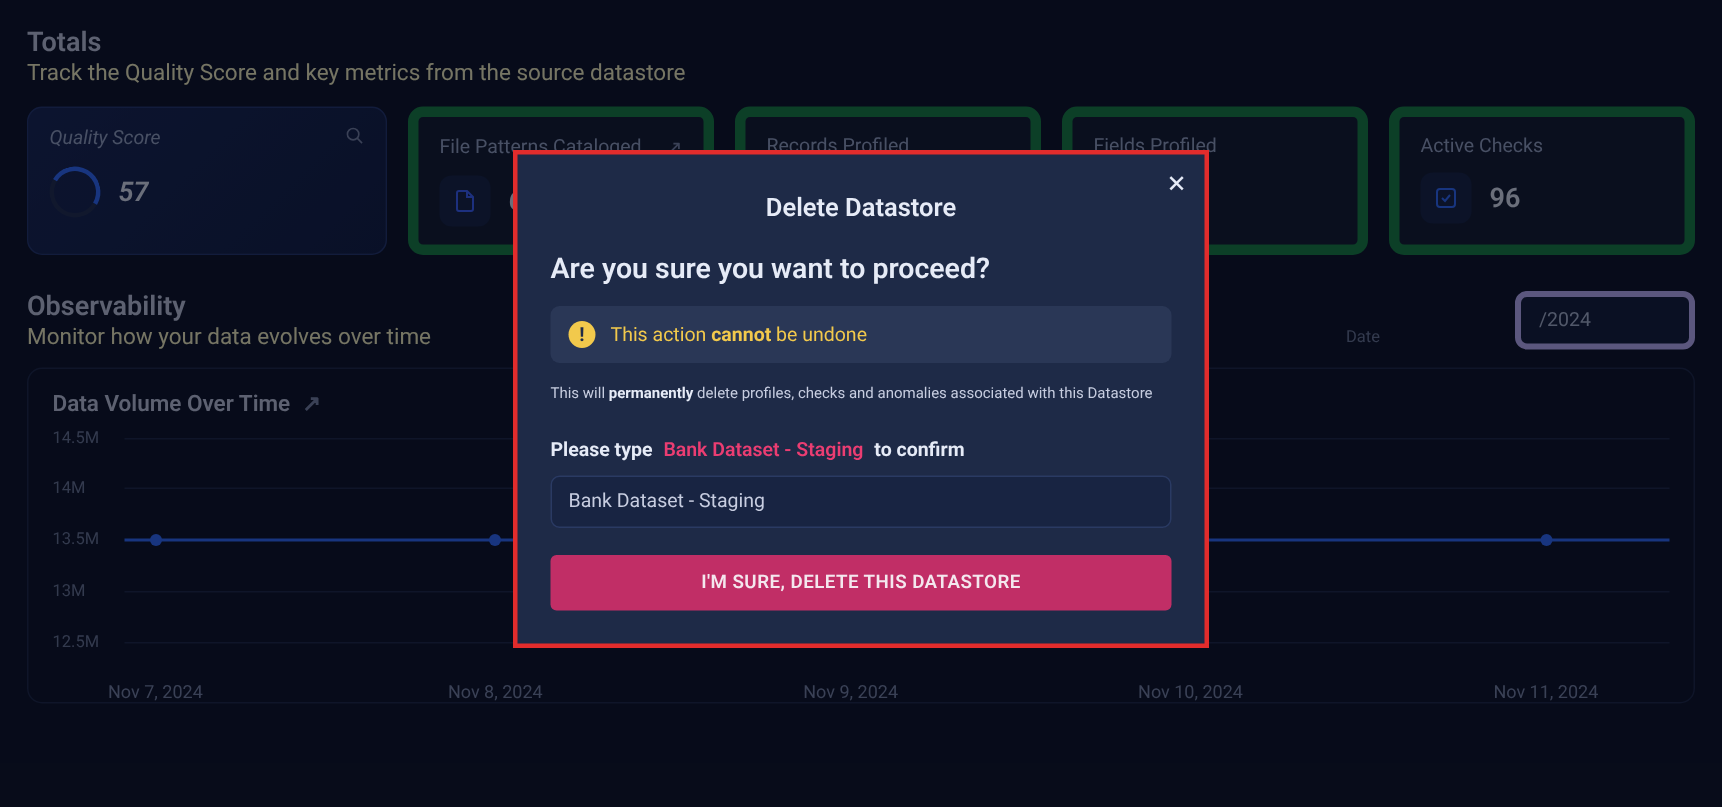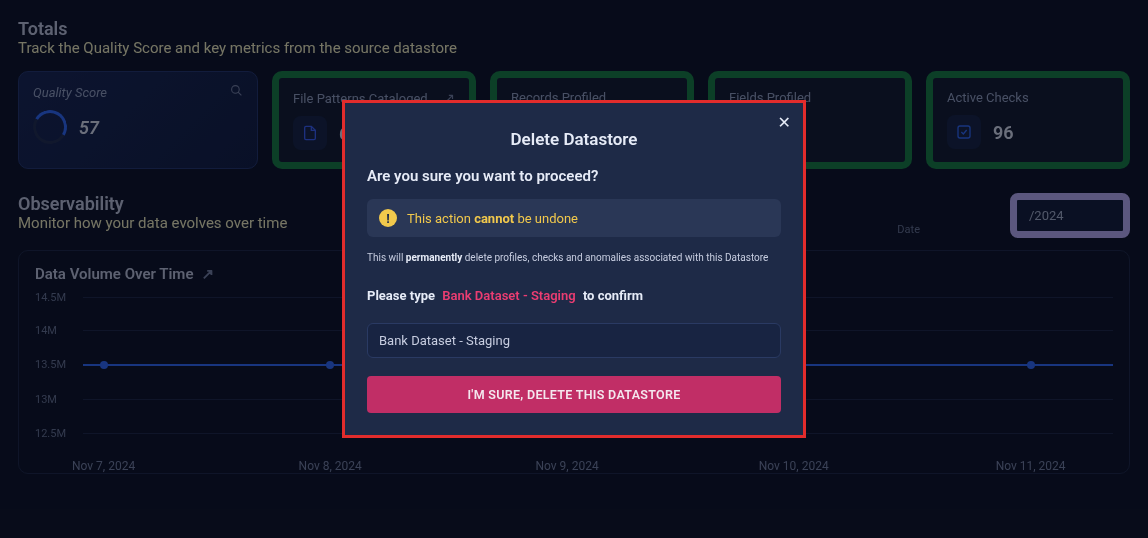--- a/index.html
+++ b/index.html
@@ -14,44 +14,44 @@
   .card.quality { background: linear-gradient(135deg, #15234f 0%, #0f1a3d 100%); border: 1px solid #22346b; min-width: 240px; max-width: 260px; font-style: italic; }
   .card-header { display: flex; justify-content: space-between; align-items: center; color: #9aa6c4; font-size: 13px; }
   .card-header .hicon { color: #7b86a5; font-size: 14px; }
   .card-body { display: flex; align-items: center; gap: 12px; margin-top: 10px; }
   .card-body .iconbox { width: 34px; height: 34px; border-radius: 8px; background: #14203e; display: flex; align-items: center; justify-content: center; color: #3a61ff; font-size: 16px; }
   .card-body .iconbox.active { color: #2f6bff; }
   .card-body .val { color: #e6ebf7; font-size: 18px; font-weight: 600; }
   .gauge { width: 34px; height: 34px; border-radius: 50%; border: 3px solid #1f2a4a; border-top-color: #2f6bff; border-right-color: #2f6bff; transform: rotate(-15deg); }
 
   .obs-row { display: flex; justify-content: space-between; align-items: flex-start; margin-top: 24px; }
-  .dateinput { background: #111a33; border: 7px solid #c4b5fd; border-radius: 8px; padding: 8px 12px; color: #aeb8d0; font-size: 13px; min-width: 120px; }
+  .dateinput { background: #111a33; border: 4px solid #c4b5fd; border-radius: 8px; padding: 8px 12px; color: #aeb8d0; font-size: 13px; min-width: 120px; }
 
   .chart-card { margin-top: 12px; background: transparent; border: 1px solid #1b2440; border-radius: 10px; padding: 14px 16px 6px 16px; position: relative; height: 224px; }
   .chart-title-row { display: flex; align-items: center; gap: 8px; color: #c7cde0; font-size: 15px; font-weight: 600; margin-bottom: 6px; }
   .chart-wrap { position: relative; height: 150px; }
   .ylab { position: absolute; left: 0; font-size: 11px; color: #6b7693; transform: translateY(-50%); }
   .gridline { position: absolute; left: 48px; right: 0; height: 1px; background: #1b2440; }
   .gridline.bold { background: #2f6bff; height: 2px; }
   .dataline { position: absolute; left: 48px; right: 0; height: 0; }
   .dataline .pt { position: absolute; width: 8px; height: 8px; background: #2f6bff; border-radius: 50%; top: -3px; margin-left: -4px; }
   .xaxis { position: relative; height: 22px; margin-left: 48px; margin-top: 20px; }
   .xlab { position: absolute; font-size: 12px; color: #7b86a5; transform: translateX(-50%); top: 0; }
 
   
   .overlay { position: absolute; inset: 0; background: rgba(6,10,22,0.55); display: flex; align-items: flex-start; justify-content: center; }
   .modal { margin-top: 100px; width: 464px; background: #1e2a47; border: 3px solid #e22c2c; padding: 18px 22px 22px 22px; position: relative; }
   .modal-close { position: absolute; top: 10px; right: 12px; color: #e6ebf7; font-size: 16px; cursor: pointer; }
   .modal-title { text-align: center; color: #e6ebf7; font-size: 17px; font-weight: 600; margin-top: 8px; margin-bottom: 18px; }
-  .modal-sub { color: #e6ebf7; font-size: 15px; font-weight: 600; margin-bottom: 14px; }
+  .modal-sub { color: #e6ebf7; font-size: 19px; font-weight: 600; margin-bottom: 14px; }
   .warnbox { background: #2a3756; border-radius: 6px; padding: 10px 12px; display: flex; align-items: center; gap: 10px; font-size: 13px; color: #f2c94c; margin-bottom: 14px; }
   .warnglyph { width: 18px; height: 18px; border-radius: 50%; background: #f2c94c; color: #1e2a47; font-weight: 700; font-size: 13px; display: flex; align-items: center; justify-content: center; }
   .bodytxt { color: #c7cde0; font-size: 10px; line-height: 1.45; margin-bottom: 22px; }
   .bodytxt strong, .labelrow strong { color: #e6ebf7; }
-  .labelrow { font-size: 13px; color: #e6ebf7; margin-bottom: 20px; }
+  .labelrow { font-size: 13px; color: #e6ebf7; margin-bottom: 9px; }
   .labelrow .hot { color: #eb3d72; font-weight: 600; padding: 0 4px; }
   .confirm-input { width: 100%; background: #182442; border: 1px solid #2a3a63; border-radius: 6px; padding: 9px 11px; color: #c7cde0; font-size: 13px; outline: none; margin-bottom: 18px; }
   .confirm-btn { width: 100%; background: #c12e66; color: #f4e7ee; border: none; padding: 11px 0; font-size: 12.5px; font-weight: 600; letter-spacing: .3px; border-radius: 4px; cursor: pointer; }
 </style>
 </head>
 <body>
 
 <div class="page">
   <div>
     <div class="section-title">Totals</div>

